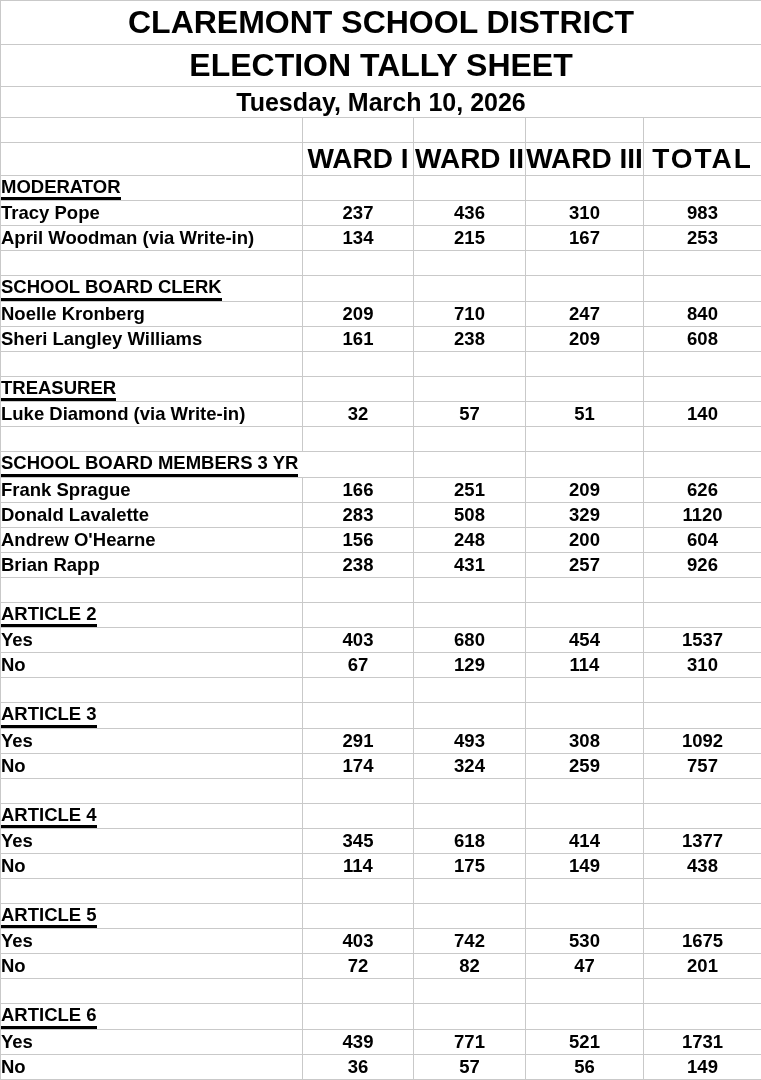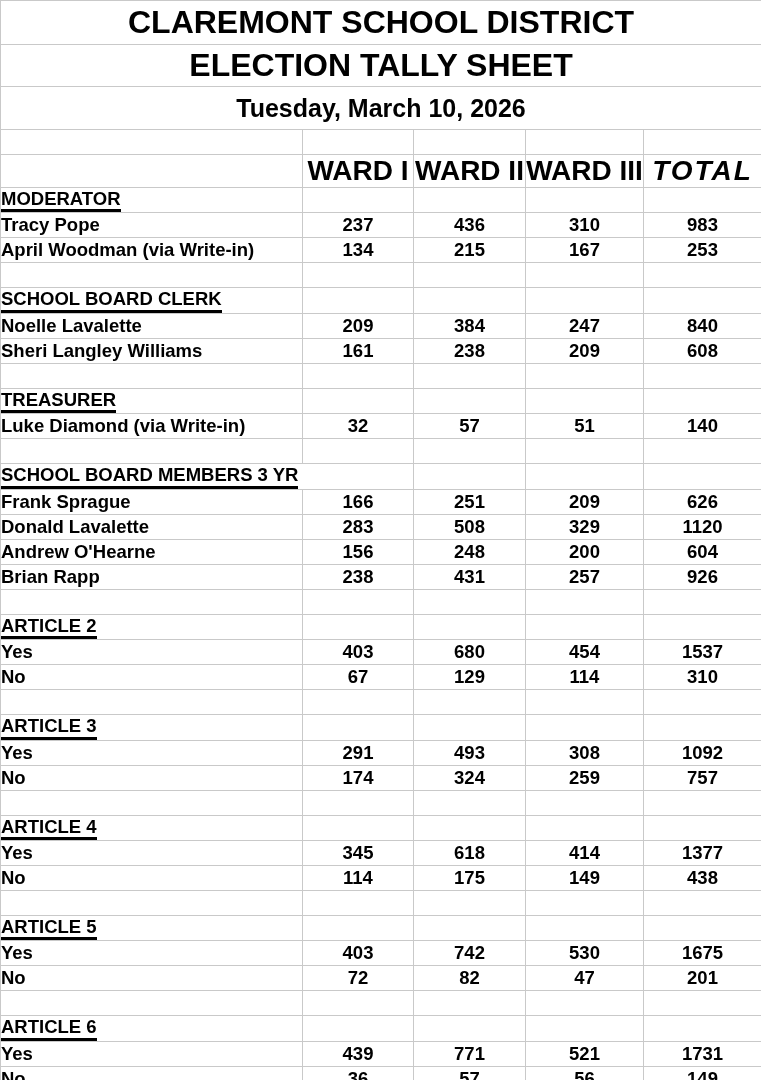--- a/index.html
+++ b/index.html
@@ -28,24 +28,24 @@
   }
   
   col.c-label { width: 302px; }
   col.c-w1    { width: 111px; }
   col.c-w2    { width: 112px; }
   col.c-w3    { width: 118px; }
   col.c-tot   { width: 118px; }
 
   tr.r-title1 td { height: 44px; font-size: 32px; text-align: center; }
   tr.r-title2 td { height: 42px; font-size: 32px; text-align: center; margin-left: 48px; }
-  tr.r-date   td { height: 43px; font-size: 25px; text-align: center; }
+  tr.r-date   td { height: 31px; font-size: 25px; text-align: center; }
   tr.r-spacer-top td { height: 25px; }
   tr.r-cols td { height: 30px; font-size: 28px; text-align: center; }
-  td.total-h { letter-spacing: 2px; font-style: italic; }
+  td.total-h { letter-spacing: 2px; }
 
   tr.body-row td { height: 25px; font-size: 18.5px; }
   td.label-cell { text-align: left; padding-left: 6px; }
   td.value-cell { text-align: center; }
   span.section-title {
     display: inline-block;
     border-bottom: 3px solid #000000;
     padding-bottom: 1px;
     line-height: 1.05;
   }
@@ -122,23 +122,23 @@
           <td class="value-cell"></td>
         </tr>
         <tr class="body-row">
           <td class="label-cell"><span class="section-title">SCHOOL BOARD CLERK</span></td>
           <td class="value-cell"></td>
           <td class="value-cell"></td>
           <td class="value-cell"></td>
           <td class="value-cell"></td>
         </tr>
         <tr class="body-row">
-          <td class="label-cell"><span class="row-label">Noelle Lavalette</span></td>
+          <td class="label-cell"><span class="row-label">Noelle Kronberg</span></td>
           <td class="value-cell">209</td>
-          <td class="value-cell">384</td>
+          <td class="value-cell">710</td>
           <td class="value-cell">247</td>
           <td class="value-cell">840</td>
         </tr>
         <tr class="body-row">
           <td class="label-cell"><span class="row-label">Sheri Langley Williams</span></td>
           <td class="value-cell">161</td>
           <td class="value-cell">238</td>
           <td class="value-cell">209</td>
           <td class="value-cell">608</td>
         </tr>

